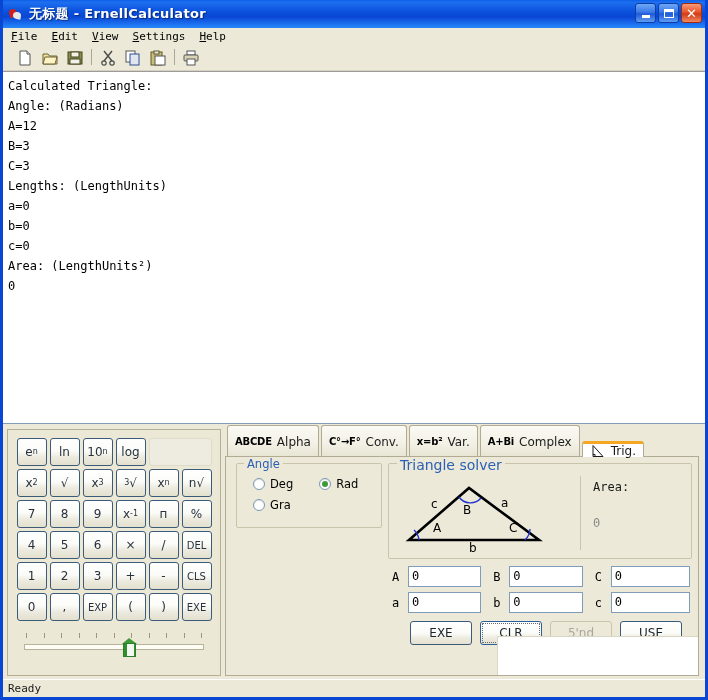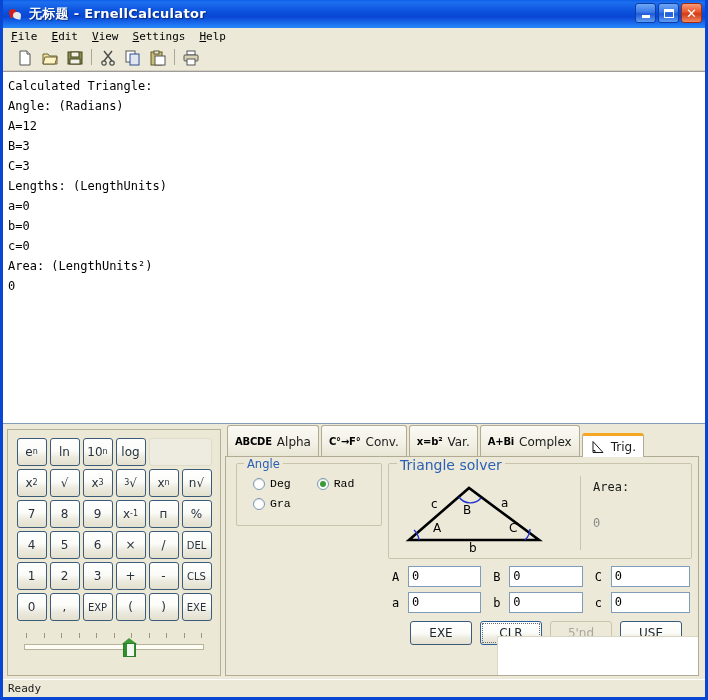--- a/index.html
+++ b/index.html
@@ -135,21 +135,21 @@
     display:flex;align-items:center;gap:5px;padding:0 7px;
     font-family:"DejaVu Sans","Liberation Sans",sans-serif;font-size:11px;color:#1b1b1b;
     cursor:default;white-space:nowrap;
   }
   .tab .tlabel{font-size:12px;}
   .tab .ticon{
     font-family:"DejaVu Sans","Liberation Sans",sans-serif;
     font-weight:bold;font-size:10px;letter-spacing:-.2px;color:#000;
   }
   .tab.active{
-    height:24px;background:#ffffff;border-color:#b0ab92;
+    height:16px;background:#ffffff;border-color:#b0ab92;
     border-top:3px solid #f5a623;
     z-index:3;position:relative;margin-top:32px;
   }
   .tabbody{
     flex:1 1 auto;background:#ece9d8;
     border:1px solid #b0ab92;
     margin-top:-1px;
     position:relative;
     display:flex;
     padding:6px 0 0 0;
@@ -160,21 +160,21 @@
   .gbox{
     border:1px solid #c9c5ad;border-radius:2px;
     position:relative;margin-bottom:22px;
     padding:12px 8px 8px 8px;box-sizing:border-box;
   }
   .gbox>.glabel{
     position:absolute;top:-7px;left:7px;background:#ece9d8;padding:0 3px;
     color:#2b60b5;font-size:11.5px;
     font-family:"DejaVu Sans","Liberation Sans",sans-serif;
   }
-  .radio-row{display:flex;align-items:center;gap:8px;margin:1px 0 7px 8px;font-family:Liberation Mono, monospace;}
+  .radio-row{display:flex;align-items:center;gap:8px;margin:1px 0 7px 8px;}
   .radio{display:flex;align-items:center;gap:5px;font-size:11.5px;color:#000;cursor:default;}
   .rdot{
     width:12px;height:12px;border-radius:50%;box-sizing:border-box;
     background:#fff;border:1px solid #7b98b5;
     box-shadow:0 1px 1px rgba(0,0,0,.12) inset;
     display:flex;align-items:center;justify-content:center;flex:0 0 12px;
   }
   .rdot.on::after{content:"";width:6px;height:6px;border-radius:50%;background:#3c9a36;}
   .trig-grid{display:grid;grid-template-columns:repeat(3,44px);gap:4px;margin-left:2px;}
   .tbtn2{

